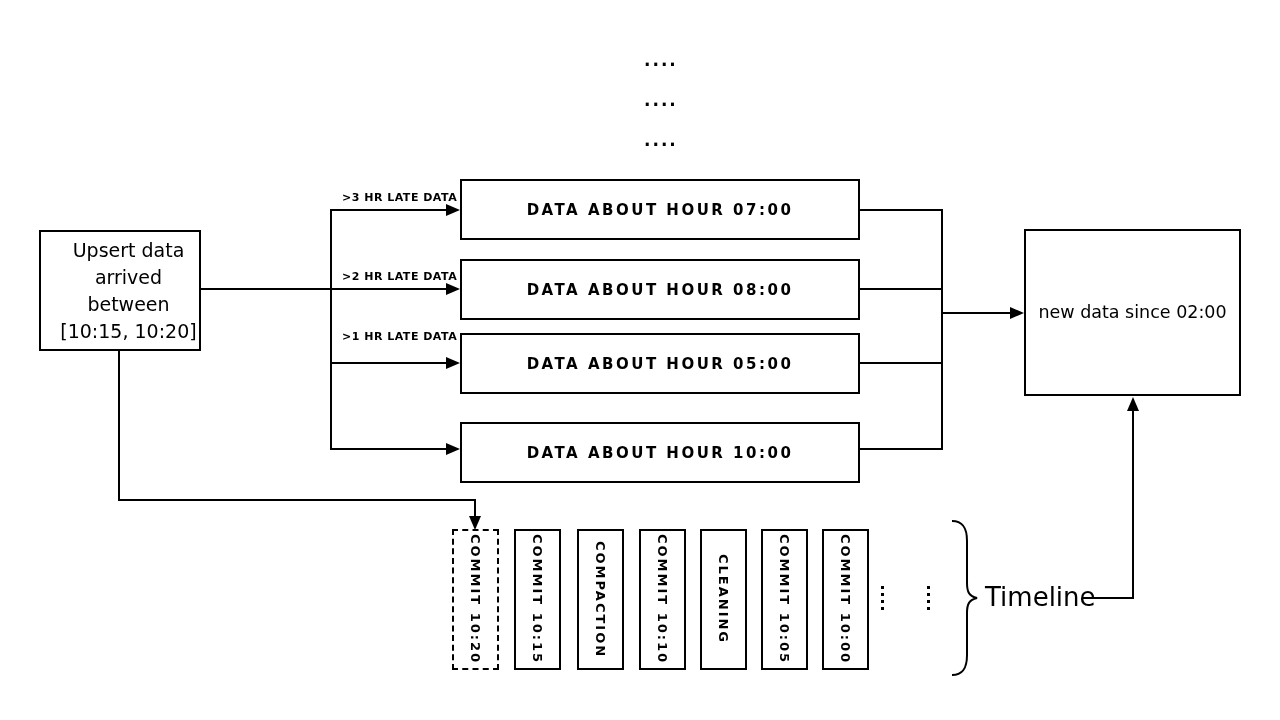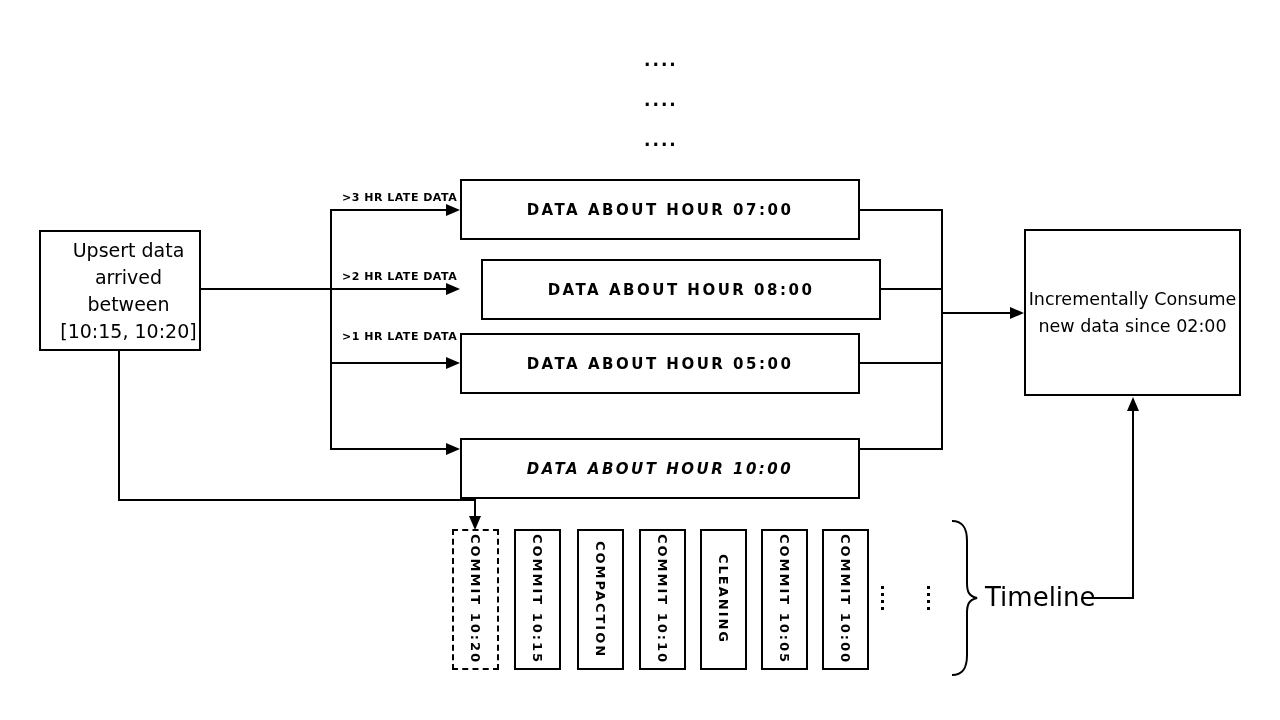--- a/index.html
+++ b/index.html
@@ -15,21 +15,21 @@
   .wires polygon { fill:var(--ink); stroke:none; }
   .box {
     position:absolute; border:2px solid var(--ink); background:var(--bg);
     display:flex; flex-direction:column; align-items:center; justify-content:center;
     text-align:center;
   }
   .upsert { left:39px; top:230px; width:162px; height:121px;
     font-size:19px; line-height:27px;padding-left:17px; }
   .hour { left:460px; width:400px; height:61px;
     font-weight:bold; font-size:15px; letter-spacing:2.5px; }
-  .hour-1 { top:179px; } .hour-2 { top:259px;margin-left:21px; } .hour-3 { top:333px; } .hour-4 { top:438px;font-style:italic; }
+  .hour-1 { top:179px; } .hour-2 { top:259px; } .hour-3 { top:333px; } .hour-4 { top:422px; }
   .consume { left:1024px; top:229px; width:217px; height:167px;
     font-size:17.5px; line-height:27px; }
   .tbox {
     position:absolute; top:529px; width:47px; height:141px;
     border:2px solid var(--ink); background:var(--bg);
     display:flex; align-items:center; justify-content:center;
   }
   .tbox.dashed { border-style:dashed; }
   .vtext {
     writing-mode:vertical-rl; white-space:nowrap;
@@ -113,21 +113,20 @@
     <span>DATA ABOUT HOUR 08:00</span>
   </div>
   <div class="box hour hour-3">
     <span>DATA ABOUT HOUR 05:00</span>
   </div>
   <div class="box hour hour-4">
     <span>DATA ABOUT HOUR 10:00</span>
   </div>
 
   <div class="box consume">
-    <div>Incrementally Consume</div>
     <div>new data since 02:00</div>
   </div>
 
   <div class="tbox dashed" style="left:452px">
     <span class="vtext">COMMIT 10:20</span>
   </div>
   <div class="tbox" style="left:514px">
     <span class="vtext">COMMIT 10:15</span>
   </div>
   <div class="tbox" style="left:577px">

